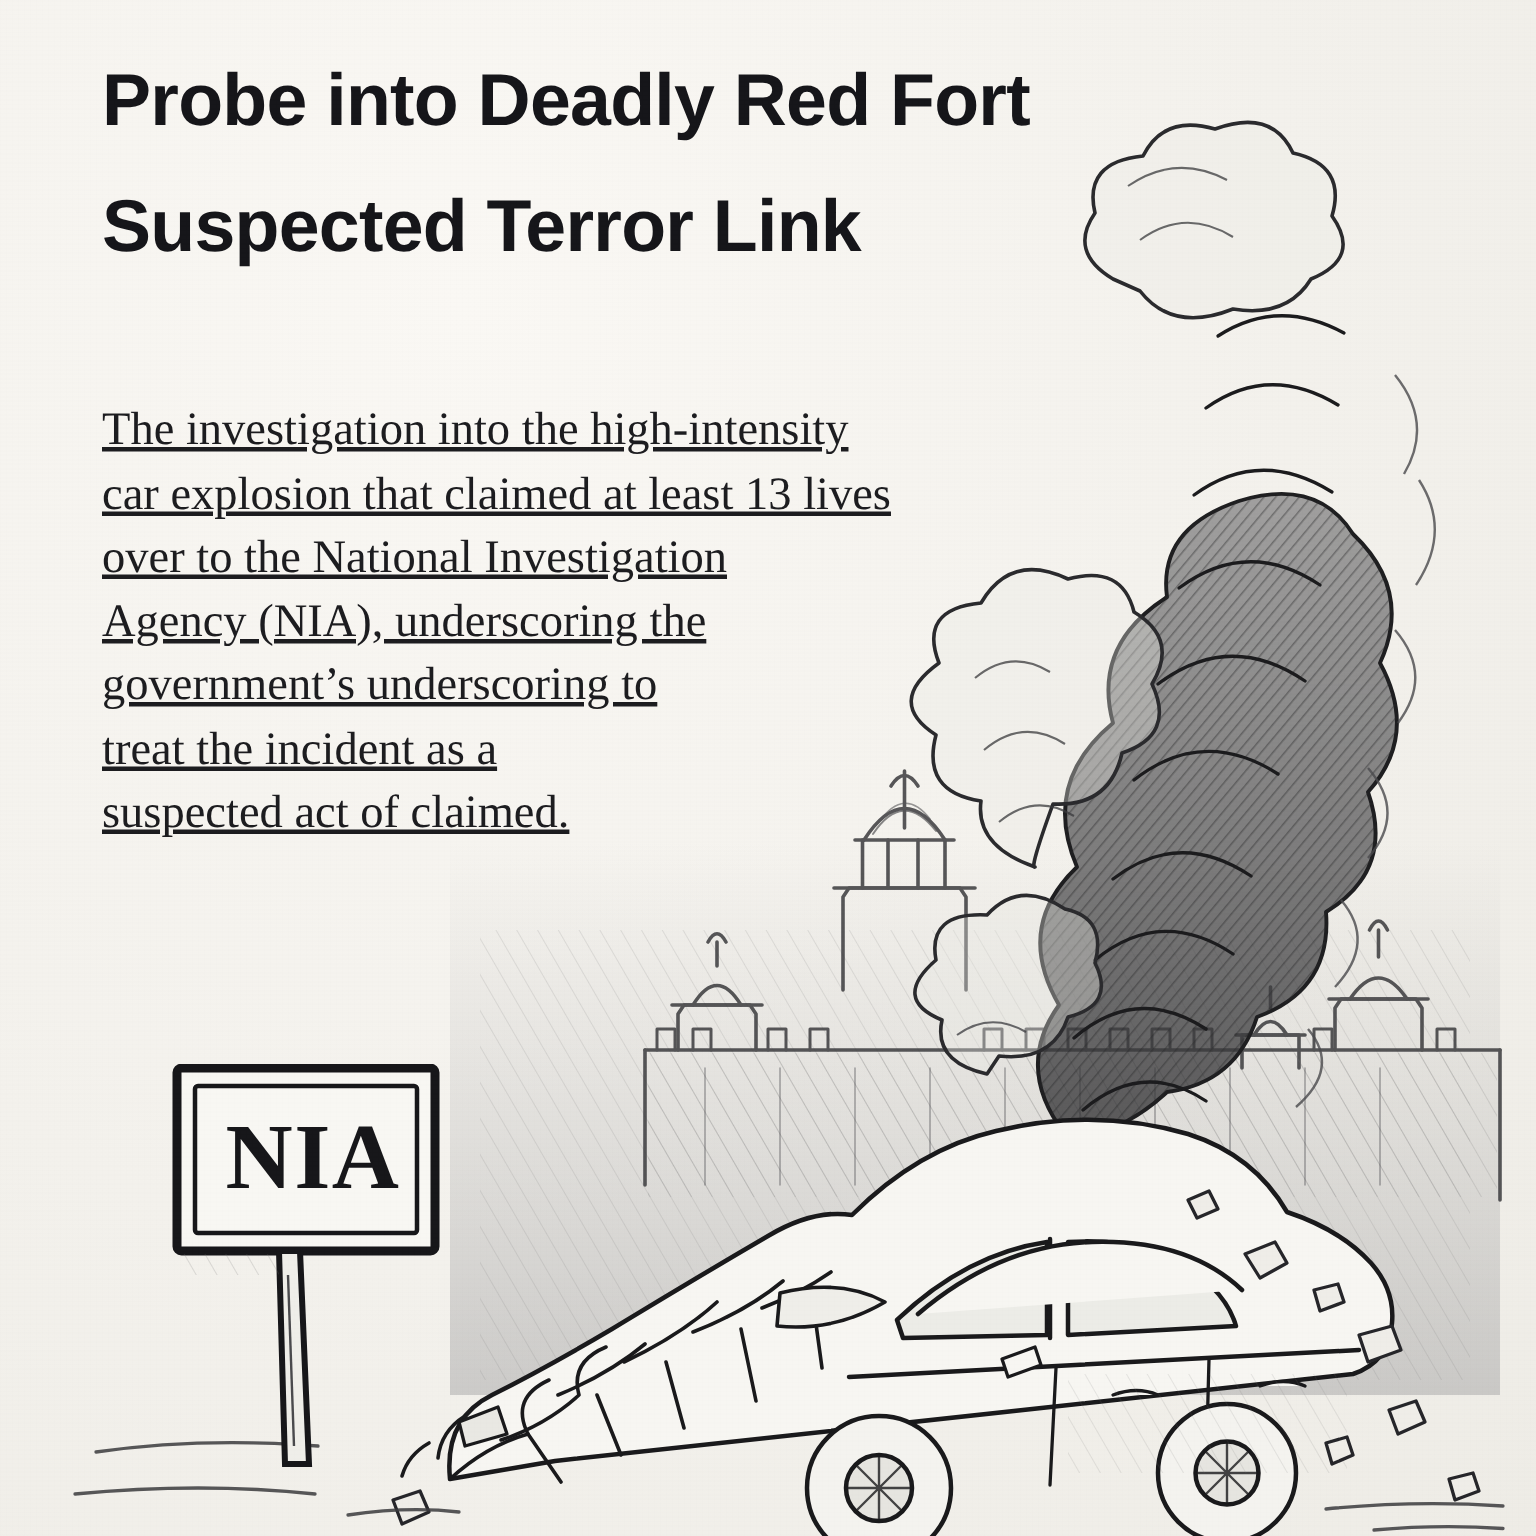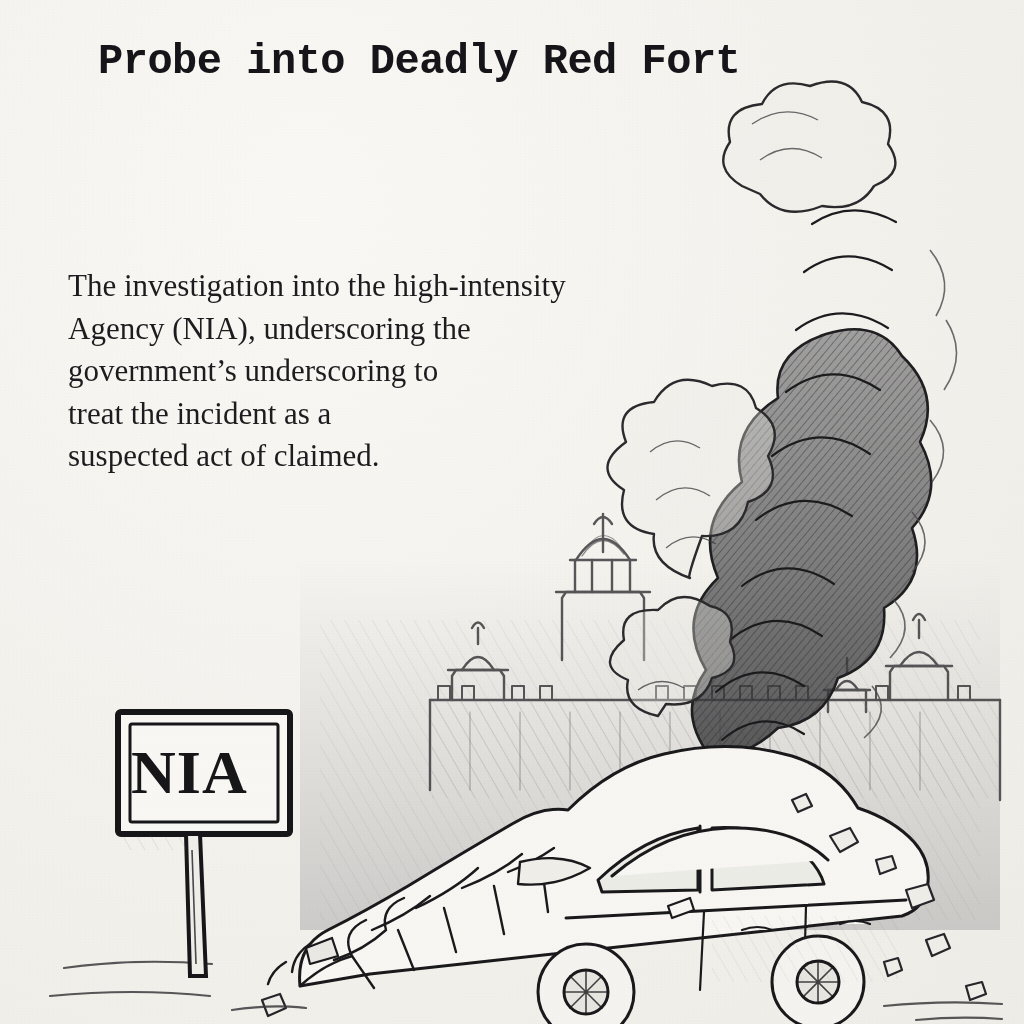--- a/index.html
+++ b/index.html
@@ -29,58 +29,57 @@
     opacity: .35;
     background-image:
       repeating-linear-gradient(0deg, rgba(0,0,0,.012) 0 1px, rgba(0,0,0,0) 1px 3px),
       repeating-linear-gradient(90deg, rgba(0,0,0,.012) 0 1px, rgba(0,0,0,0) 1px 4px);
   }
   .headline {
     position: absolute;
     left: 68px;
     top: -8px;
     width: 880px;
-    font-family: Liberation Mono, monospace;
+    font-family: Liberation Sans, sans-serif;
     font-weight: bold;
-    font-size: 42px;
+    font-size: 49px;
     line-height: 84px;
     letter-spacing: -0.5px;
     color: #16161a;
-    margin-left: 30px;
   }
   .headline .hl-line { display: block; white-space: nowrap; }
 
   .lede {
     position: absolute;
     left: 68px;
     top: 265px;
     width: 640px;
     font-family: "Liberation Serif", serif;
     font-size: 31px;
     line-height: 42.5px;
     color: #1d1d20;
   }
-  .lede .ld-line { display: block; white-space: nowrap; }
+  .lede .ld-line { display: block; white-space: nowrap; text-decoration: underline; }
 
   
   .art {
     position: absolute;
     left: 0;
     top: 0;
     width: 1024px;
     height: 1024px;
   }
   .art svg { display: block; }
 
   .sign-label {
     position: absolute;
     left: 131px;
     top: 735px;
     width: 136px;
-    text-align: left;
+    text-align: right;
     font-family: "Liberation Serif", serif;
     font-weight: bold;
     font-size: 62px;
     line-height: 74px;
     letter-spacing: 1px;
     color: #17171a;
   }
 </style>
 </head>
 <body>
@@ -318,24 +317,27 @@
 
         <rect x="122" y="836" width="64" height="14" fill="url(#hatchLight)" stroke="none" opacity=".7"></rect>
       </g>
     </svg>
   </div>
 
   <div class="sign-label">NIA</div>
 
   <h1 class="headline">
     <span class="hl-line">Probe into Deadly Red Fort</span>
+    <span class="hl-line">Suspected Terror Link</span>
   </h1>
 
   <div class="lede">
     <span class="ld-line">The investigation into the high-intensity</span>
+    <span class="ld-line">car explosion that claimed at least 13 lives</span>
+    <span class="ld-line">over to the National Investigation</span>
     <span class="ld-line">Agency (NIA), underscoring the</span>
     <span class="ld-line">government’s underscoring to</span>
     <span class="ld-line">treat the incident as a</span>
     <span class="ld-line">suspected act of claimed.</span>
   </div>
 
   <div class="grain"></div>
 </div>
 
 </body></html>

